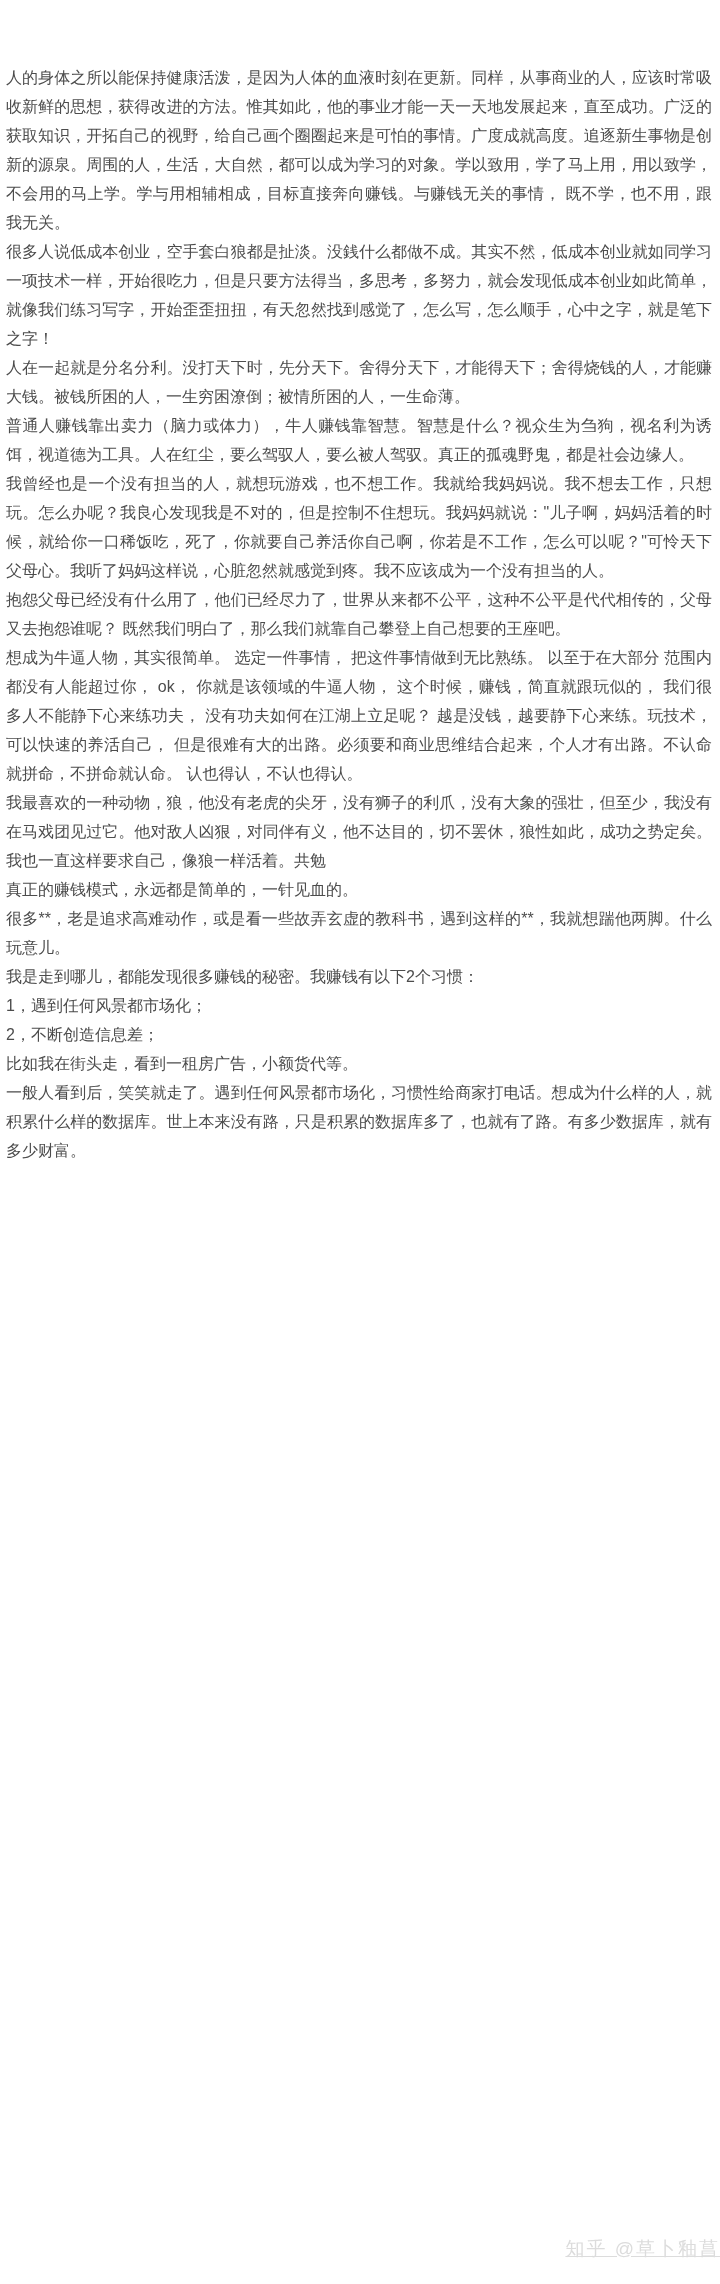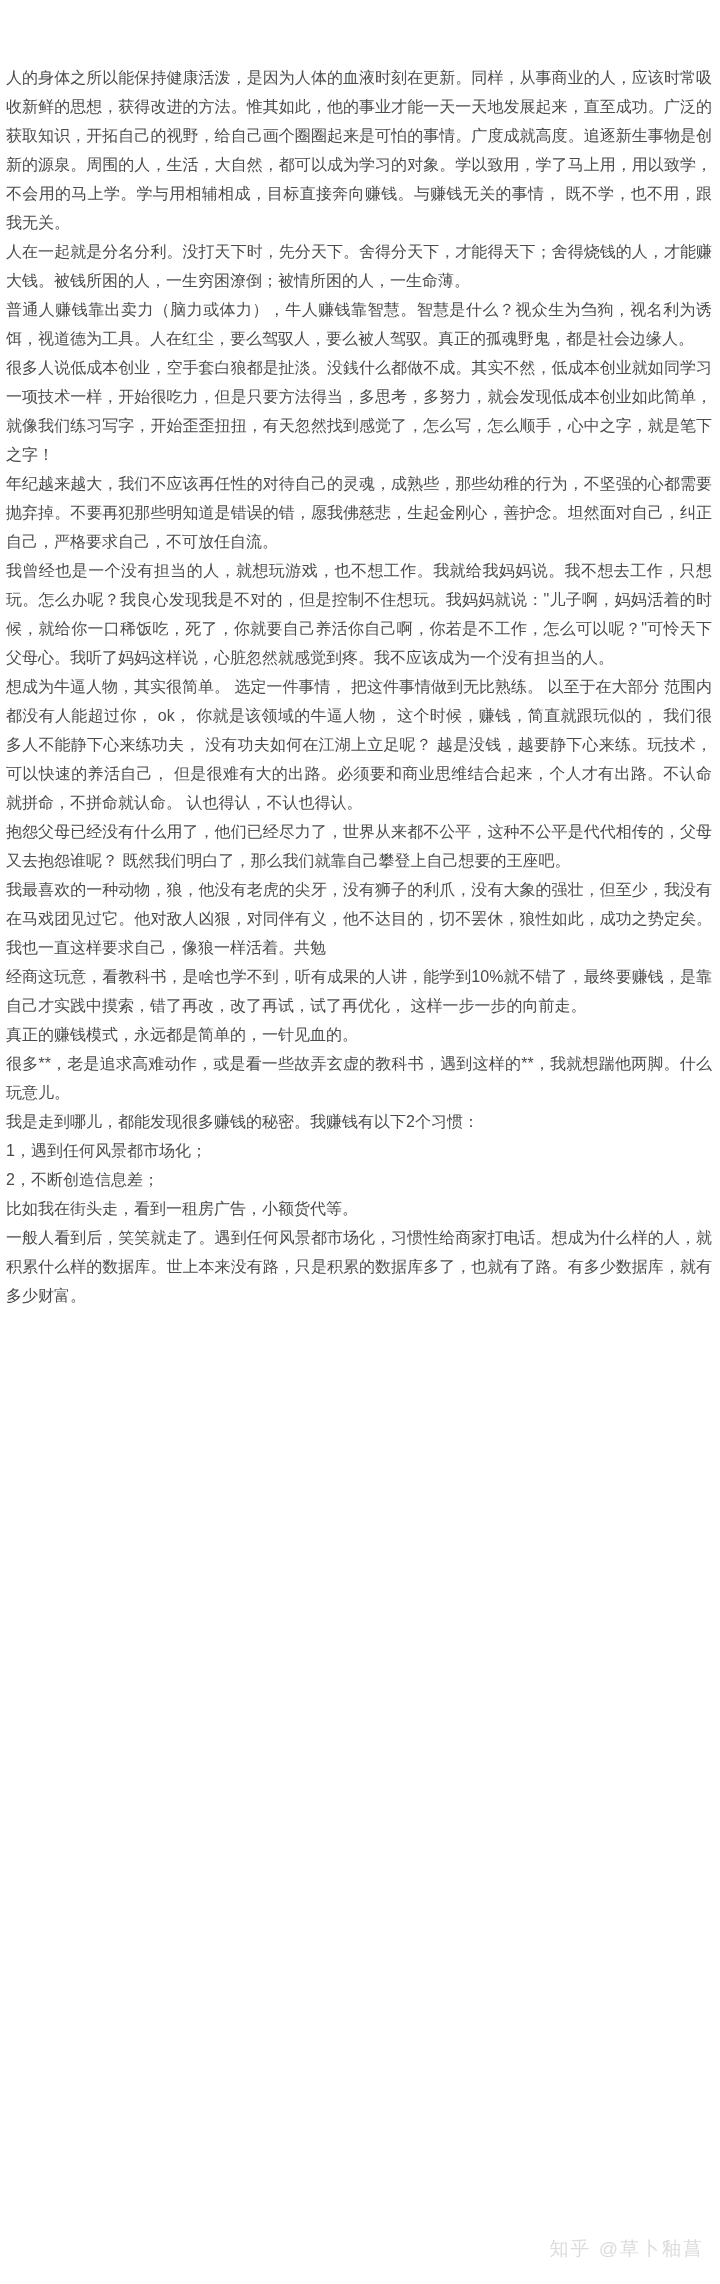--- a/index.html
+++ b/index.html
@@ -34,42 +34,41 @@
   
   .m26 { margin-bottom: 26px; }
   .m33 { margin-bottom: 33px; }
   .m40 { margin-bottom: 40px; }
   .m48 { margin-bottom: 48px; }
   .m60 { margin-bottom: 60px; }
   .m65 { margin-bottom: 65px; }
   .m95 { margin-bottom: 95px; }
   .watermark {
     position: absolute;
-    right: 16px;
+    right: 0;
     top: 2236px;
     font-size: 19px;
     letter-spacing: 2px;
     color: #dcdcdc;
     white-space: nowrap;
+    text-decoration: underline;
   }
 </style>
 </head>
 <body>
 
 <div class="page">
   <p class="para m48">人的身体之所以能保持健康活泼，是因为人体的血液时刻在更新。同样，从事商业的人，应该时常吸收新鲜的思想，获得改进的方法。惟其如此，他的事业才能一天一天地发展起来，直至成功。广泛的获取知识，开拓自己的视野，给自己画个圈圈起来是可怕的事情。广度成就高度。追逐新生事物是创新的源泉。周围的人，生活，大自然，都可以成为学习的对象。学以致用，学了马上用，用以致学，不会用的马上学。学与用相辅相成，目标直接奔向赚钱。与赚钱无关的事情， 既不学，也不用，跟我无关。</p>
+  <p class="para m60">很多人说低成本创业，空手套白狼都是扯淡。没銭什么都做不成。其实不然，低成本创业就如同学习一项技术一样，开始很吃力，但是只要方法得当，多思考，多努力，就会发现低成本创业如此简单，就像我们练习写字，开始歪歪扭扭，有天忽然找到感觉了，怎么写，怎么顺手，心中之字，就是笔下之字！</p>
   <p class="para m33">人在一起就是分名分利。没打天下时，先分天下。舍得分天下，才能得天下；舍得烧钱的人，才能赚大钱。被钱所困的人，一生穷困潦倒；被情所困的人，一生命薄。
 普通人赚钱靠出卖力（脑力或体力），牛人赚钱靠智慧。智慧是什么？视众生为刍狗，视名利为诱饵，视道德为工具。人在红尘，要么驾驭人，要么被人驾驭。真正的孤魂野鬼，都是社会边缘人。</p>
-  <p class="para m60">很多人说低成本创业，空手套白狼都是扯淡。没銭什么都做不成。其实不然，低成本创业就如同学习一项技术一样，开始很吃力，但是只要方法得当，多思考，多努力，就会发现低成本创业如此简单，就像我们练习写字，开始歪歪扭扭，有天忽然找到感觉了，怎么写，怎么顺手，心中之字，就是笔下之字！</p>
-  <p class="para m60">年纪越来越大，我们不应该再任性的对待自己的灵魂，成熟些，那些幼稚的行为，不坚强的心都需要抛弃掉。不要再犯那些明知道是错误的错，愿我佛慈悲，生起金刚心，善护念。坦然面对自己，纠正自己，严格要求自己，不可放任自流。</p>
   <p class="para m60">我曾经也是一个没有担当的人，就想玩游戏，也不想工作。我就给我妈妈说。我不想去工作，只想玩。怎么办呢？我良心发现我是不对的，但是控制不住想玩。我妈妈就说："儿子啊，妈妈活着的时候，就给你一口稀饭吃，死了，你就要自己养活你自己啊，你若是不工作，怎么可以呢？"可怜天下父母心。我听了妈妈这样说，心脏忽然就感觉到疼。我不应该成为一个没有担当的人。</p>
+  <p class="para m60">抱怨父母已经没有什么用了，他们已经尽力了，世界从来都不公平，这种不公平是代代相传的，父母又去抱怨谁呢？ 既然我们明白了，那么我们就靠自己攀登上自己想要的王座吧。</p>
   <p class="para m40">想成为牛逼人物，其实很简单。 选定一件事情， 把这件事情做到无比熟练。 以至于在大部分 范围内都没有人能超过你， ok， 你就是该领域的牛逼人物， 这个时候，赚钱，简直就跟玩似的， 我们很多人不能静下心来练功夫， 没有功夫如何在江湖上立足呢？ 越是没钱，越要静下心来练。玩技术，可以快速的养活自己， 但是很难有大的出路。必须要和商业思维结合起来，个人才有出路。不认命就拼命，不拼命就认命。 认也得认，不认也得认。</p>
-  <p class="para m60">抱怨父母已经没有什么用了，他们已经尽力了，世界从来都不公平，这种不公平是代代相传的，父母又去抱怨谁呢？ 既然我们明白了，那么我们就靠自己攀登上自己想要的王座吧。</p>
   <p class="para m95">我最喜欢的一种动物，狼，他没有老虎的尖牙，没有狮子的利爪，没有大象的强壮，但至少，我没有在马戏团见过它。他对敌人凶狠，对同伴有义，他不达目的，切不罢休，狼性如此，成功之势定矣。我也一直这样要求自己，像狼一样活着。共勉</p>
-  <p class="para m65">经商这玩意，看教科书，是啥也学不到，听有成果的人讲，能学到10%就不错了，最终要赚钱，是靠自己才实践中摸索，错了再改，改了再试，试了再优化， 这样一步一步的向前走。</p>
   <p class="para m33">真正的赚钱模式，永远都是简单的，一针见血的。
 很多**，老是追求高难动作，或是看一些故弄玄虚的教科书，遇到这样的**，我就想踹他两脚。什么玩意儿。</p>
   <p class="para m33">我是走到哪儿，都能发现很多赚钱的秘密。我赚钱有以下2个习惯：
 1，遇到任何风景都市场化；
 2，不断创造信息差；</p>
   <p class="para m33">比如我在街头走，看到一租房广告，小额货代等。</p>
   <p class="para">一般人看到后，笑笑就走了。遇到任何风景都市场化，习惯性给商家打电话。想成为什么样的人，就积累什么样的数据库。世上本来没有路，只是积累的数据库多了，也就有了路。有多少数据库，就有多少财富。</p>
 
   <div class="watermark">知乎 @草卜釉菖</div>
 </div>

